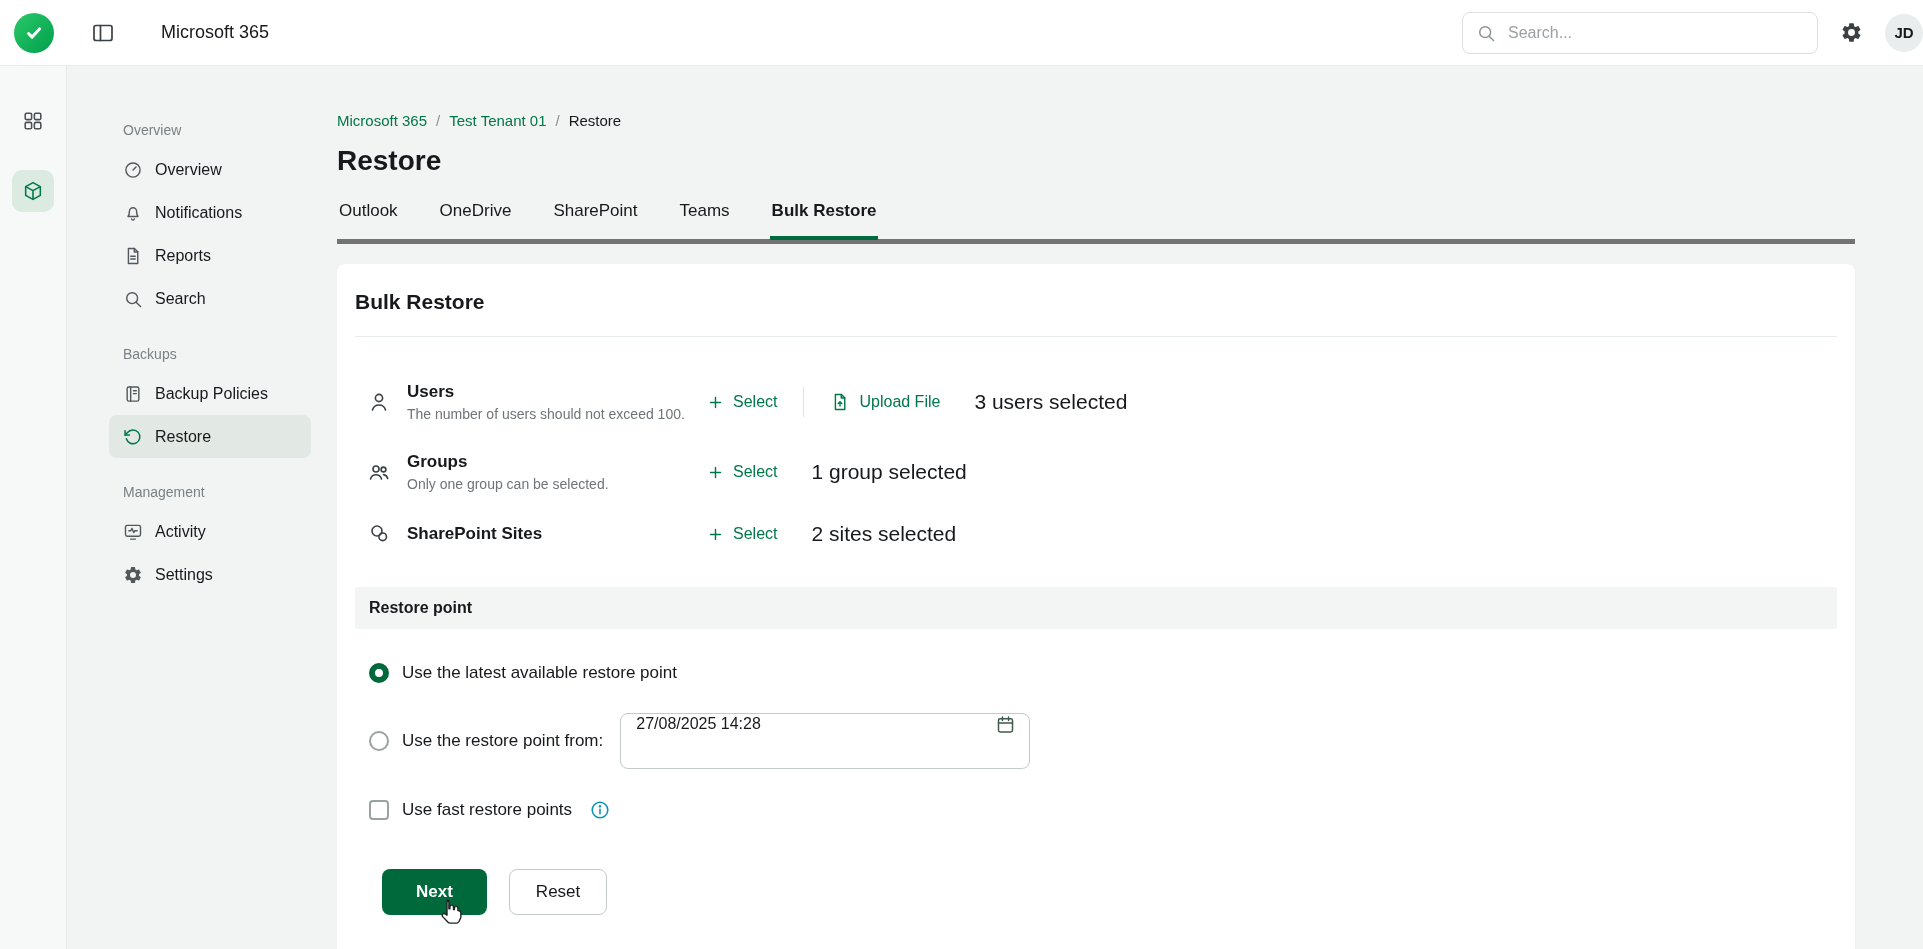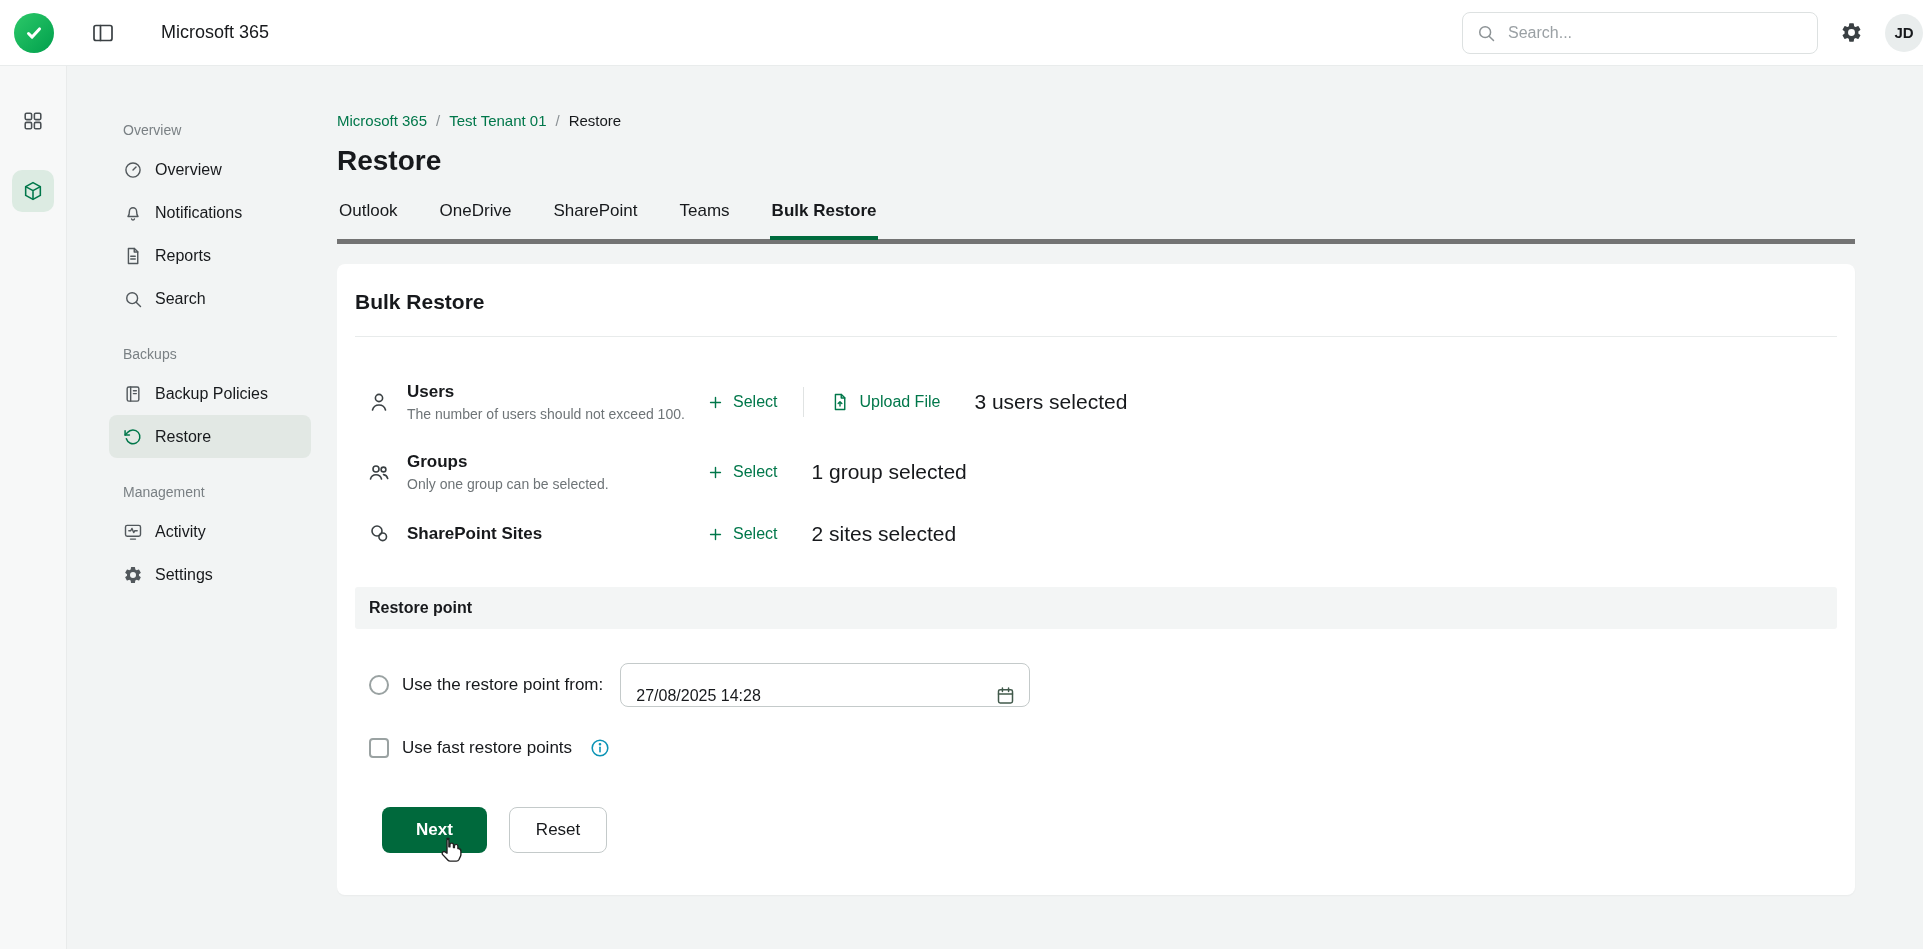--- a/index.html
+++ b/index.html
@@ -112,22 +112,22 @@
     width: 20px; height: 20px; border-radius: 50%; background: #fff;
     border: 2px solid #9aa2a2; flex: 0 0 auto; cursor: pointer;
   }
   .radio.selected { border: 6px solid #00693c; }
   .checkbox {
     width: 20px; height: 20px; border-radius: 4px; background: #fff;
     border: 2px solid #9aa2a2; flex: 0 0 auto; cursor: pointer;
   }
   .opt-label { cursor: pointer; }
   .date-field {
-    width: 410px; height: 44px; border: 1px solid #c4caca; border-radius: 8px;
-    display: flex; align-items: flex-end; padding: 0 13px; gap: 10px; background: #fff; margin-left: 4px;
+    width: 410px; height: 56px; border: 1px solid #c4caca; border-radius: 8px;
+    display: flex; align-items: flex-start; padding: 0 13px; gap: 10px; background: #fff; margin-left: 4px;
   }
   .date-field input {
     border: none; outline: none; flex: 1; font-size: 16px;
     font-family: "Liberation Sans", sans-serif; color: #17191c; background: transparent;
   }
   .cal-btn { background: none; border: none; padding: 0; display: flex; color: #41594b; cursor: pointer; }
   .info-btn { background: none; border: none; padding: 0; display: flex; color: #0a93b5; cursor: pointer; margin-left: 4px; }
 
   .actions-row { display: flex; gap: 22px; margin-top: 48px; padding-left: 27px; }
   .btn-primary {
@@ -408,20 +408,24 @@
               </button>
               <span class="r-status">2 sites selected</span>
             </div>
 
           </div>
 
           <div class="band restore-point-band">Restore point</div>
 
           <div class="options">
 
+            <div class="opt-row">
+              <span class="radio selected"></span>
+              <span class="opt-label">Use the latest available restore point</span>
+            </div>
 
             <div class="opt-row">
               <span class="radio"></span>
               <span class="opt-label">Use the restore point from:</span>
               <div class="date-field">
                 <input type="text" readonly="" value="27/08/2025 14:28" style="">
                 <button class="cal-btn">
                   <span>
                     <svg width="21" height="21" viewBox="0 0 24 24" fill="none" stroke="currentColor" stroke-width="1.7" stroke-linecap="round">
                         <rect x="4" y="5.5" width="16" height="15" rx="2"></rect>

